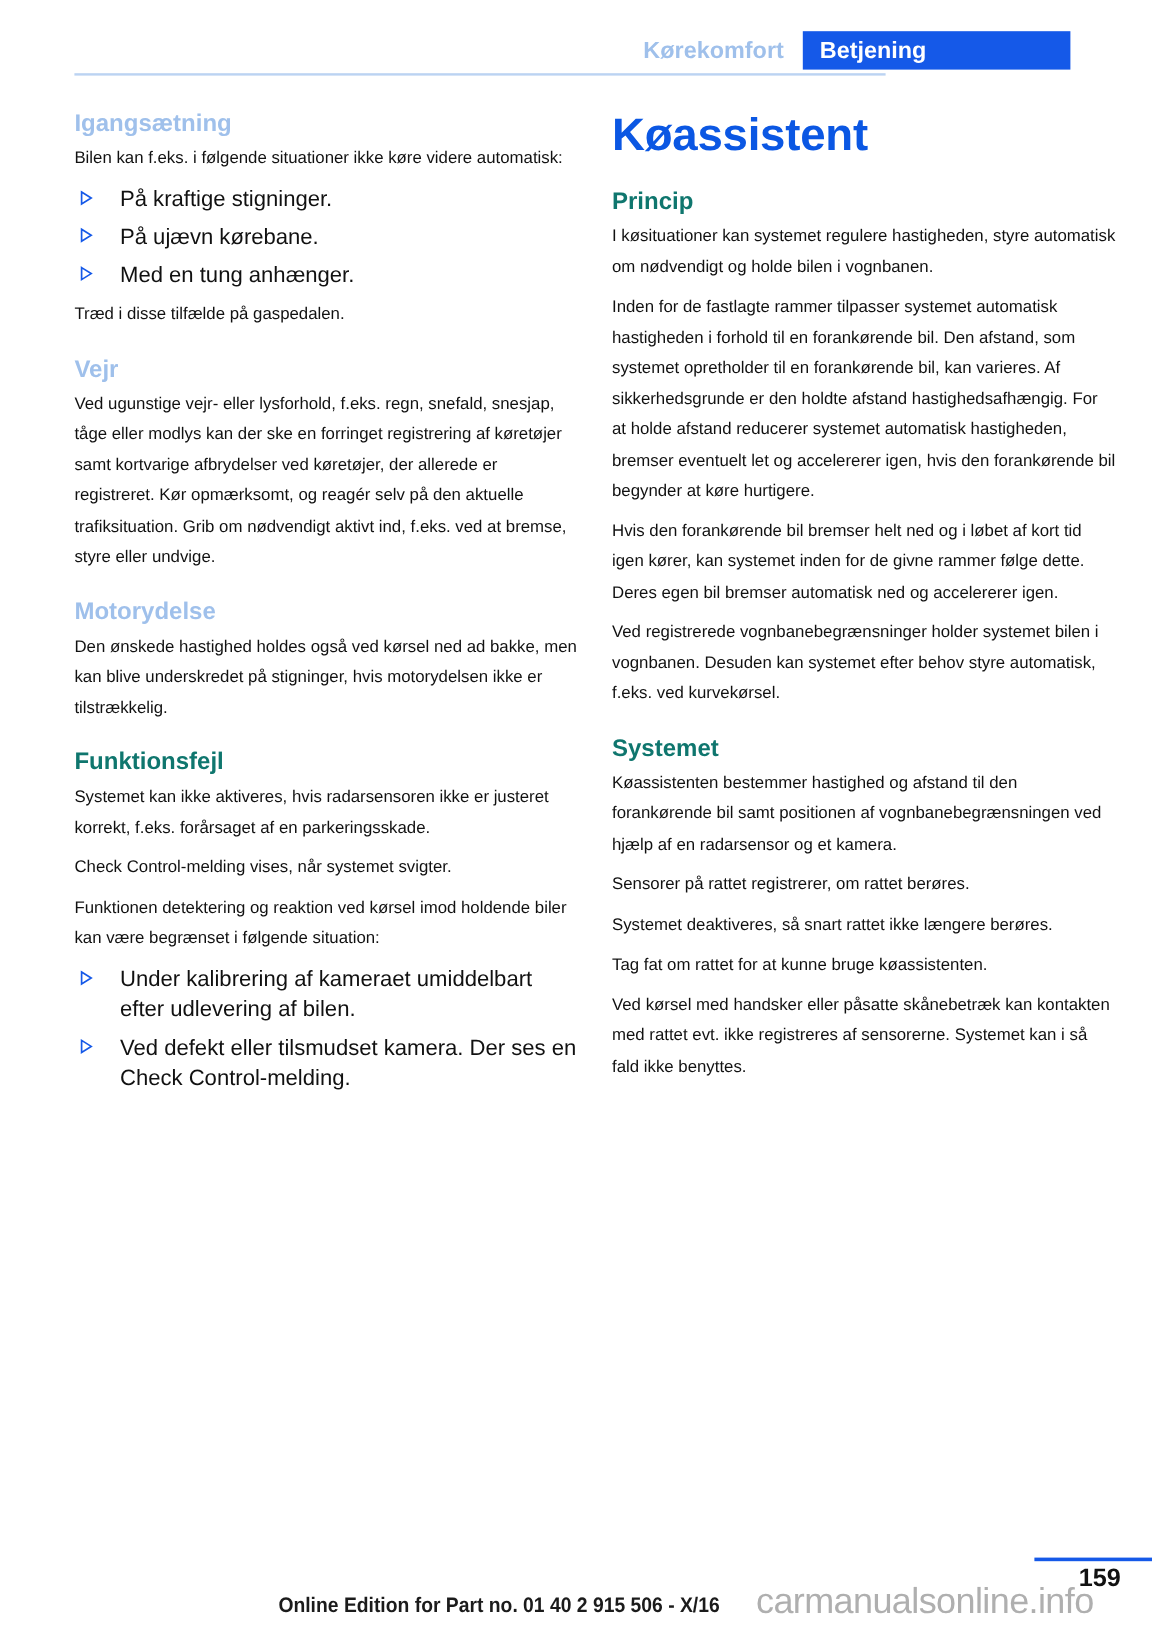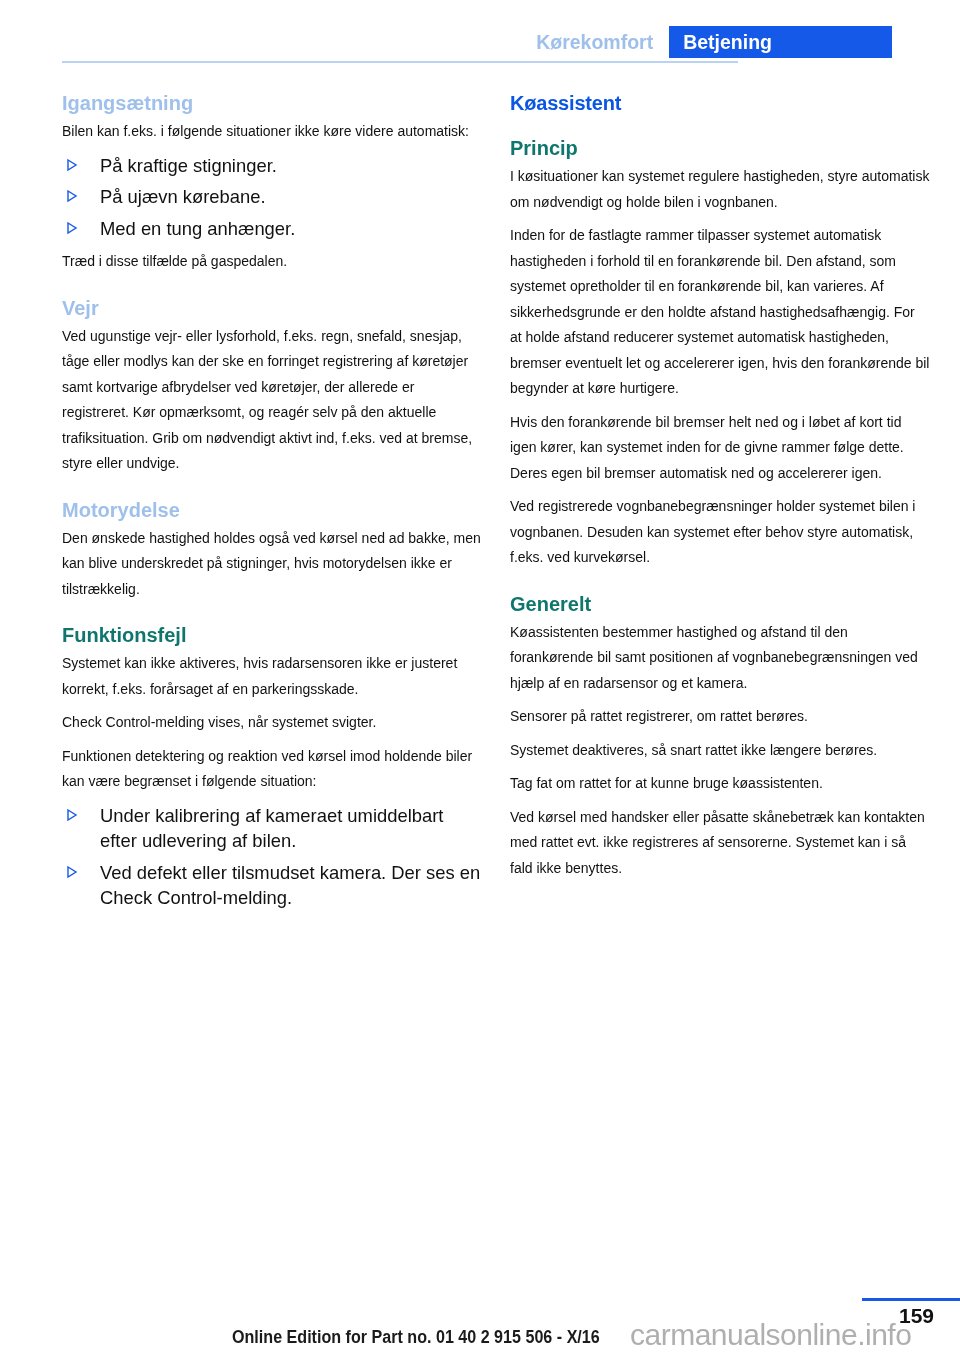--- a/index.html
+++ b/index.html
@@ -70,21 +70,21 @@
     position: absolute;
     top: 0;
     width: 420px;
   }
   .col-left  { left: 62px; }
   .col-right { left: 510px; }
 
   
   h1.chapter {
     margin: 0 0 22px 0;
-    font-size: 20px;
+    font-size: 38px;
     font-weight: bold;
     color: #0B57E3;
     letter-spacing: -0.2px;
   }
   h2.section {
     margin: 0 0 4px 0;
     font-size: 20px;
     font-weight: bold;
     color: #0f766e;
   }
@@ -212,21 +212,21 @@
             </svg></span><span>Ved defekt eller tilsmudset kamera. Der ses en Check Control-melding.</span></li>
       </ul>
     </div>
   <div class="col col-right" id="col-right">
       <h1 class="chapter">Køassistent</h1>
       <h2 class="section">Princip</h2>
       <p class="para">I køsituationer kan systemet regulere hastigheden, styre automatisk om nødvendigt og holde bilen i vognbanen.</p>
       <p class="para">Inden for de fastlagte rammer tilpasser systemet automatisk hastigheden i forhold til en forankørende bil. Den afstand, som systemet opretholder til en forankørende bil, kan varieres. Af sikkerhedsgrunde er den holdte afstand hastighedsafhængig. For at holde afstand reducerer systemet automatisk hastigheden, bremser eventuelt let og accelererer igen, hvis den forankørende bil begynder at køre hurtigere.</p>
       <p class="para">Hvis den forankørende bil bremser helt ned og i løbet af kort tid igen kører, kan systemet inden for de givne rammer følge dette. Deres egen bil bremser automatisk ned og accelererer igen.</p>
       <p class="para">Ved registrerede vognbanebegrænsninger holder systemet bilen i vognbanen. Desuden kan systemet efter behov styre automatisk, f.eks. ved kurvekørsel.</p>
-      <h2 class="section spaced">Generelt</h2>
+      <h2 class="section spaced">Systemet</h2>
       <p class="para">Køassistenten bestemmer hastighed og afstand til den forankørende bil samt positionen af vognbanebegrænsningen ved hjælp af en radarsensor og et kamera.</p>
       <p class="para">Sensorer på rattet registrerer, om rattet berøres.</p>
       <p class="para">Systemet deaktiveres, så snart rattet ikke længere berøres.</p>
       <p class="para">Tag fat om rattet for at kunne bruge køassistenten.</p>
       <p class="para">Ved kørsel med handsker eller påsatte skånebetræk kan kontakten med rattet evt. ikke registreres af sensorerne. Systemet kan i så fald ikke benyttes.</p>
     </div>
 </div>
 
 <div class="footer">
   <div class="page-rule"></div>

